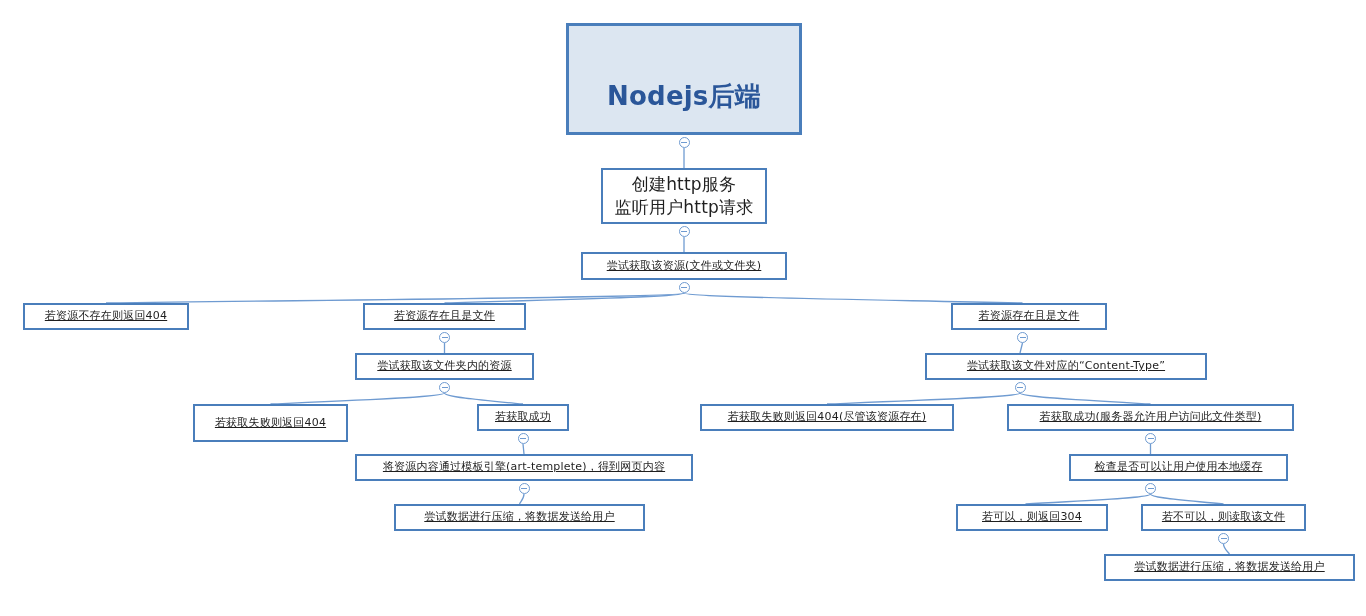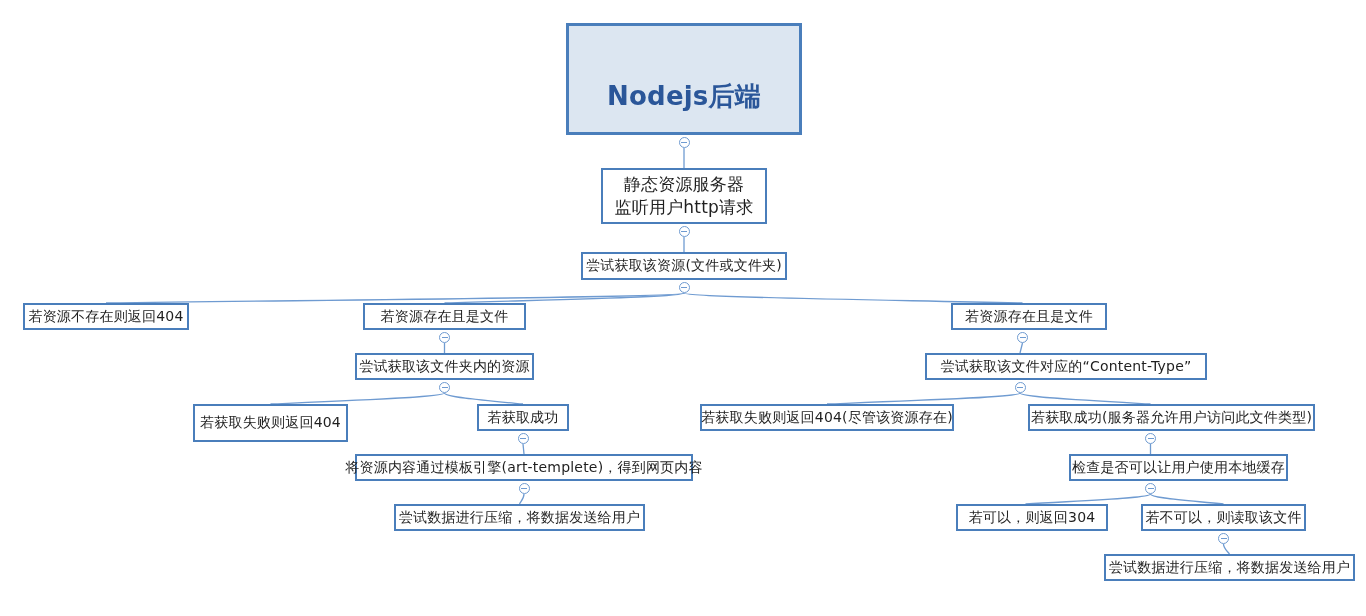--- a/index.html
+++ b/index.html
@@ -51,21 +51,22 @@
     font-weight: bold;
     font-size: 26px;
     line-height: 1.32;
   }
   .node.level2 {
     font-size: 17px;
     border-width: 2px;
     line-height: 1.35;
   }
   .node.level3 {
-    font-size: 14px;
+    font-size: 11px;
+    text-decoration: underline;
   }
   .marker {
     position: absolute;
     width: 11px;
     height: 11px;
     box-sizing: border-box;
     border: 1px solid #6f9bd1;
     border-radius: 50%;
     background: #ffffff;
   }
@@ -96,31 +97,31 @@
       <path d="M 1020 393 C 1020 397, 933.15 400, 827 404" fill="none" stroke="#6f9bd1" stroke-width="1.3"></path>
       <path d="M 1020 393 C 1020 397, 1078.725 400, 1150.5 404" fill="none" stroke="#6f9bd1" stroke-width="1.3"></path>
       <path d="M 523 444 L 524 454" fill="none" stroke="#6f9bd1" stroke-width="1.3"></path>
       <path d="M 1150.5 444 L 1150.5 454" fill="none" stroke="#6f9bd1" stroke-width="1.3"></path>
       <path d="M 524 494 C 524 498, 521.975 500, 519.5 504" fill="none" stroke="#6f9bd1" stroke-width="1.3"></path>
       <path d="M 1150.5 494 C 1150.5 498, 1094.25 500, 1025.5 504" fill="none" stroke="#6f9bd1" stroke-width="1.3"></path>
       <path d="M 1150.5 494 C 1150.5 498, 1183.35 500, 1223.5 504" fill="none" stroke="#6f9bd1" stroke-width="1.3"></path>
       <path d="M 1223.5 544 C 1223.5 548, 1226.2 550, 1229.5 554" fill="none" stroke="#6f9bd1" stroke-width="1.3"></path>
     </svg>
 <div class="node root" style="left: 566px; top: 23px; width: 236px; height: 112px;"><div><br><span>Nodejs后端</span></div></div>
-    <div class="node level2" style="left: 601px; top: 168px; width: 166px; height: 56px;"><div><span>静态资源服务器</span><br><span>监听用户http请求</span></div></div>
+    <div class="node level2" style="left: 601px; top: 168px; width: 166px; height: 56px;"><div><span>创建http服务</span><br><span>监听用户http请求</span></div></div>
     <div class="node level3" style="left: 581px; top: 252px; width: 206px; height: 28px;"><span>尝试获取该资源(文件或文件夹)</span></div>
     <div class="node level3" style="left: 23px; top: 303px; width: 166px; height: 27px;"><span>若资源不存在则返回404</span></div>
     <div class="node level3" style="left: 363px; top: 303px; width: 163px; height: 27px;"><span>若资源存在且是文件</span></div>
     <div class="node level3" style="left: 951px; top: 303px; width: 156px; height: 27px;"><span>若资源存在且是文件</span></div>
     <div class="node level3" style="left: 355px; top: 353px; width: 179px; height: 27px;"><span>尝试获取该文件夹内的资源</span></div>
     <div class="node level3" style="left: 925px; top: 353px; width: 282px; height: 27px;"><span>尝试获取该文件对应的“Content-Type”</span></div>
     <div class="node level3" style="left: 193px; top: 404px; width: 155px; height: 38px;"><span>若获取失败则返回404</span></div>
     <div class="node level3" style="left: 477px; top: 404px; width: 92px; height: 27px;"><span>若获取成功</span></div>
     <div class="node level3" style="left: 700px; top: 404px; width: 254px; height: 27px;"><span>若获取失败则返回404(尽管该资源存在)</span></div>
-    <div class="node level3" style="left: 1007px; top: 404px; width: 287px; height: 27px; margin-left: 21px;"><span>若获取成功(服务器允许用户访问此文件类型)</span></div>
+    <div class="node level3" style="left: 1007px; top: 404px; width: 287px; height: 27px;"><span>若获取成功(服务器允许用户访问此文件类型)</span></div>
     <div class="node level3" style="left: 355px; top: 454px; width: 338px; height: 27px;"><span>将资源内容通过模板引擎(art-templete)，得到网页内容</span></div>
     <div class="node level3" style="left: 1041px; top: 454px; width: 219px; height: 27px; margin-left: 28px;"><span>检查是否可以让用户使用本地缓存</span></div>
     <div class="node level3" style="left: 394px; top: 504px; width: 251px; height: 27px;"><span>尝试数据进行压缩，将数据发送给用户</span></div>
     <div class="node level3" style="left: 956px; top: 504px; width: 152px; height: 27px;"><span>若可以，则返回304</span></div>
     <div class="node level3" style="left: 1141px; top: 504px; width: 165px; height: 27px;"><span>若不可以，则读取该文件</span></div>
     <div class="node level3" style="left: 1104px; top: 554px; width: 251px; height: 27px;"><span>尝试数据进行压缩，将数据发送给用户</span></div>
     <div class="marker" style="left: 678.5px; top: 137px;"></div>
     <div class="marker" style="left: 678.5px; top: 226px;"></div>
     <div class="marker" style="left: 678.5px; top: 282px;"></div>
     <div class="marker" style="left: 439px; top: 332px;"></div>

